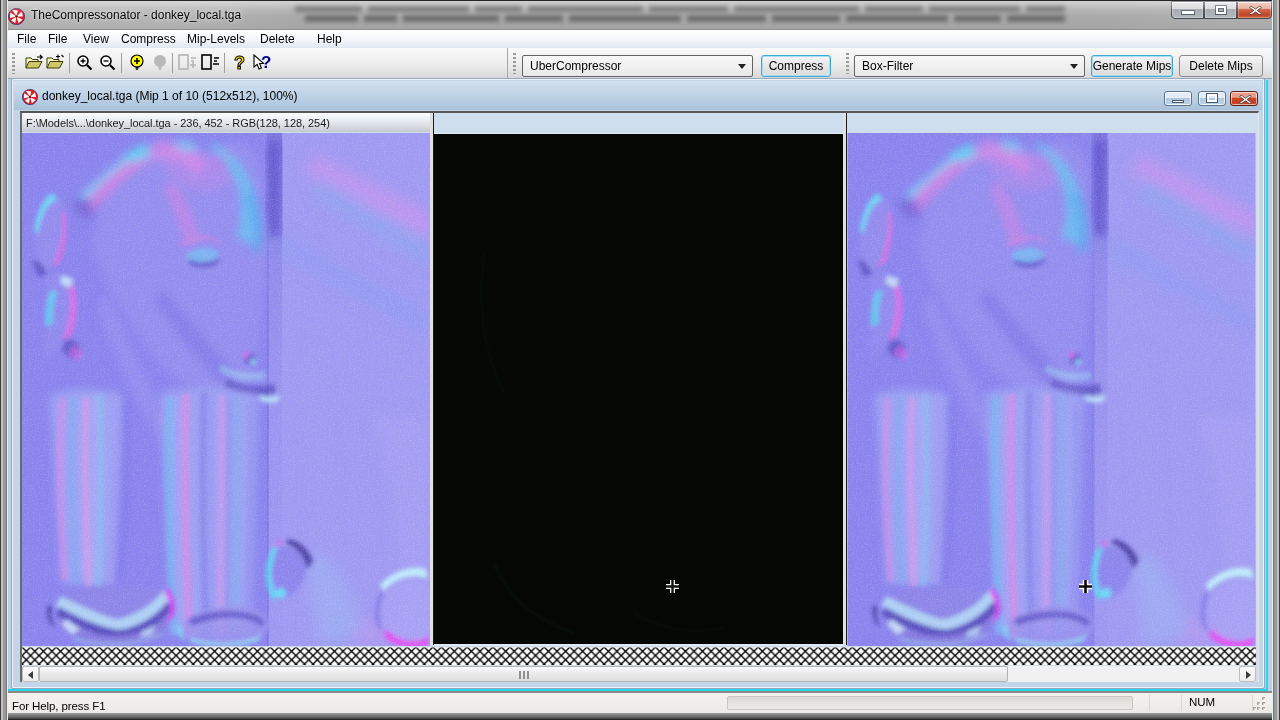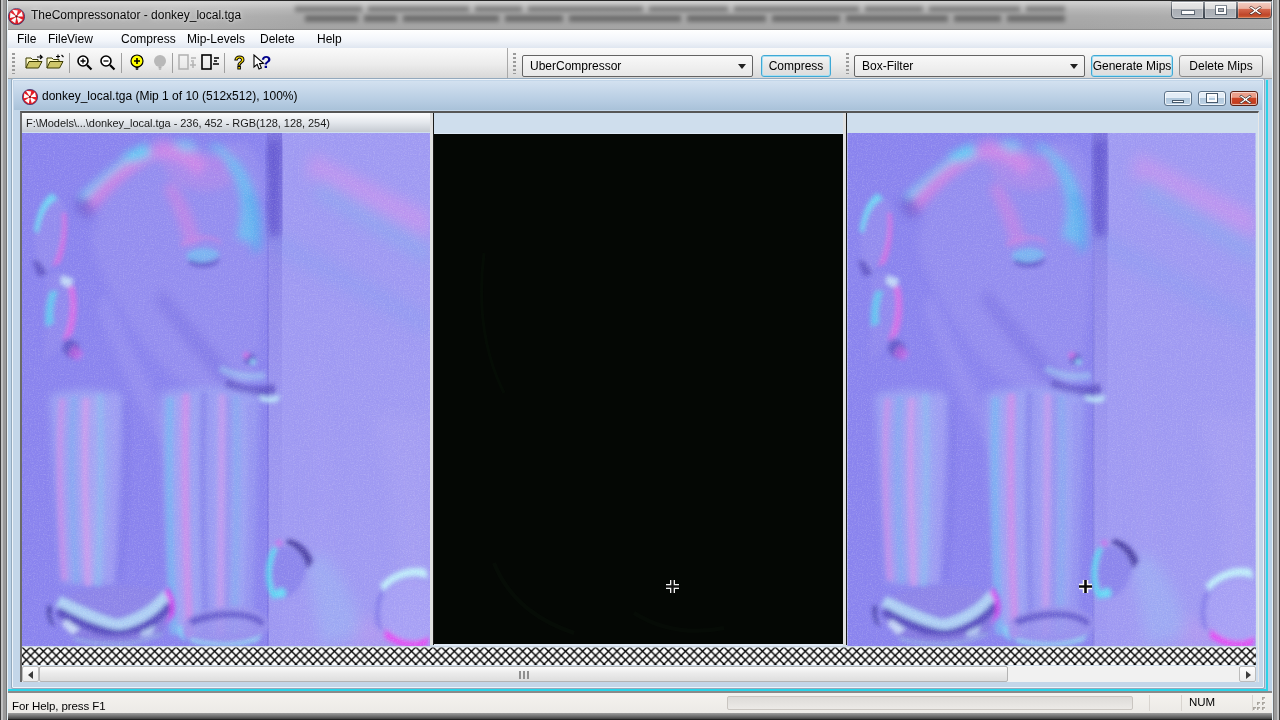--- a/index.html
+++ b/index.html
@@ -309,21 +309,21 @@
           <svg style="position:absolute;left:11px;top:3px" width="13" height="11" viewBox="0 0 13 11">
             <path d="M2 1 L6.5 4 L11 1 L12.5 2.6 L8.2 5.5 L12.5 8.4 L11 10 L6.5 7 L2 10 L0.5 8.4 L4.8 5.5 L0.5 2.6 Z" fill="#fff" stroke="#4a2018" stroke-width="0.9"></path>
           </svg>
         </div>
     </div>
   </div>
 
   <div id="menubar">
     <span style="left:16px">File</span>
     <span style="left:47px">File</span>
-    <span style="left:66px">View</span>
+    <span style="left:82px">View</span>
     <span style="left:120px">Compress</span>
     <span style="left:186px">Mip-Levels</span>
     <span style="left:259px">Delete</span>
     <span style="left:316px">Help</span>
   </div>
 
   <div id="toolbar">
     <div class="grip" style="left:11px"></div>
     <svg class="ticon" style="left:24px" width="19" height="17" viewBox="0 0 19 17">
       <path d="M1 14 L1 4 L6 4 L7.5 5.5 L13 5.5 L13 7" fill="#fffbc8" stroke="#3a3a00" stroke-width="1"></path>

